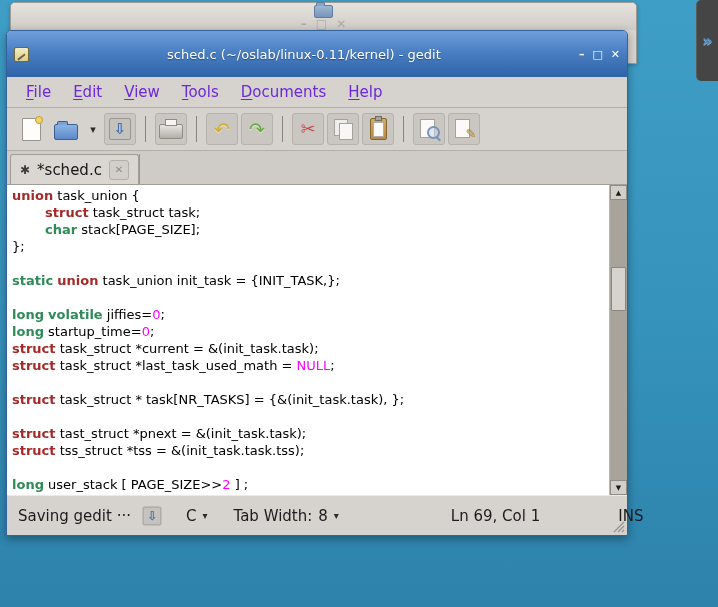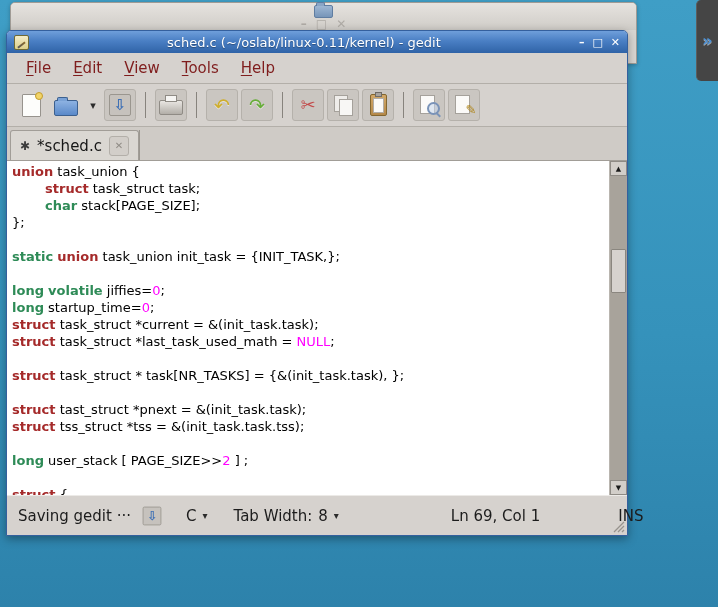--- a/index.html
+++ b/index.html
@@ -26,35 +26,35 @@
     background:#8aa6c6;border:1px solid #5f7da1;border-bottom:none;border-radius:2px 2px 0 0;}
   .fm-title{flex:1;text-align:center;color:#75726e;font-size:14px;
     white-space:nowrap;overflow:hidden;}
   .fm-controls{display:flex;gap:9px;color:#aeaaa5;font-size:12px;font-weight:bold;}
   .fm-controls span{cursor:default;line-height:1;}
 
   
   .gedit{position:absolute;left:6px;top:30px;width:622px;height:506px;z-index:2;
     background:#d6d2ce;border:1px solid #34609e;border-radius:5px 5px 0 0;
     box-shadow:0 3px 10px rgba(0,0,0,.35);display:flex;flex-direction:column;box-sizing:border-box;}
-  .g-titlebar{height:22px;flex:0 0 22px;display:flex;align-items:center;padding:0 7px;
+  .g-titlebar{height:22px;flex:0 0 22px;display:flex;align-items:center;padding:12px 7px;
     background:linear-gradient(var(--titlebar-blue-top,#6f9fdb),#4a7fc4 45%,var(--titlebar-blue-bottom,#2f63a7));
     border-radius:4px 4px 0 0;}
   .g-appicon{width:13px;height:13px;background:linear-gradient(#f3ecc9,#ddd089);
     border:1px solid #6f6a34;border-radius:2px;position:relative;}
   .g-appicon::after{content:"";position:absolute;left:2px;top:8px;width:9px;height:2px;
     background:linear-gradient(90deg,#58585a,#8a6a2a);transform:rotate(-38deg);}
   .g-title{flex:1;text-align:center;color:#fff;font-size:13px;white-space:nowrap;overflow:hidden;
     text-shadow:0 1px 1px rgba(0,0,0,.35);}
   .g-controls{display:flex;gap:8px;color:#fff;font-size:11px;font-weight:bold;}
   .g-controls span{line-height:1;cursor:default;}
 
   
   .menubar{height:31px;flex:0 0 31px;display:flex;align-items:center;padding:0 8px;
-    background:#d6d2ce;border-bottom:1px solid #b3afa9;font-size:15px;color:#7f1d1d;box-sizing:border-box;}
+    background:#d6d2ce;border-bottom:1px solid #b3afa9;font-size:15px;color:#6d28d9;box-sizing:border-box;}
   .menu-item{padding:4px 11px;cursor:default;}
   .mn{text-decoration:underline;text-underline-offset:2px;}
 
   
   .toolbar{height:43px;flex:0 0 43px;display:flex;align-items:center;padding:0 8px;gap:3px;
     background:#d6d2ce;border-bottom:1px solid #b3afa9;box-sizing:border-box;}
   .tool-btn{width:32px;height:32px;display:flex;align-items:center;justify-content:center;
     border-radius:3px;flex:0 0 auto;}
   .tool-btn.boxed{background:#cac6c1;border:1px solid #b5b1ab;box-sizing:border-box;}
   .tool-btn.narrow{width:16px;}
@@ -165,20 +165,21 @@
         <span>□</span>
         <span>✕</span>
       </span>
     </div>
 
     <div class="menubar">
         <div class="menu-item"><span class="mn">F</span>ile</div>
         <div class="menu-item"><span class="mn">E</span>dit</div>
         <div class="menu-item"><span class="mn">V</span>iew</div>
         <div class="menu-item"><span class="mn">T</span>ools</div>
+        <div class="menu-item"><span class="mn">D</span>ocuments</div>
         <div class="menu-item"><span class="mn">H</span>elp</div>
       </div>
 
     <div class="toolbar">
         <div class="tool-btn">
           <span class="ic-page"></span>
         </div>
         <div class="tool-btn">
           <span class="ic-folder"></span>
         </div>

